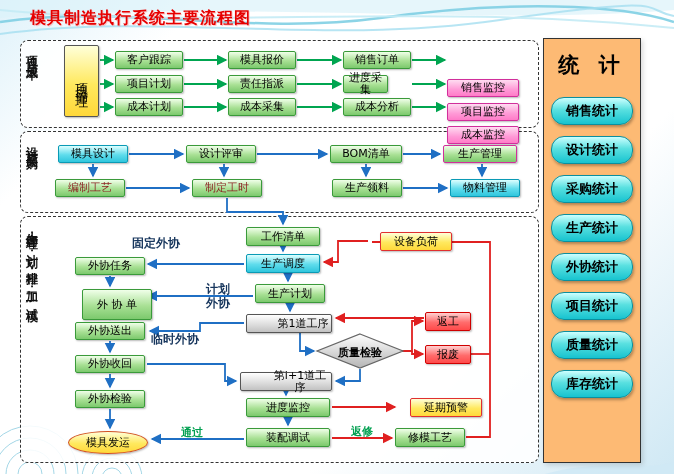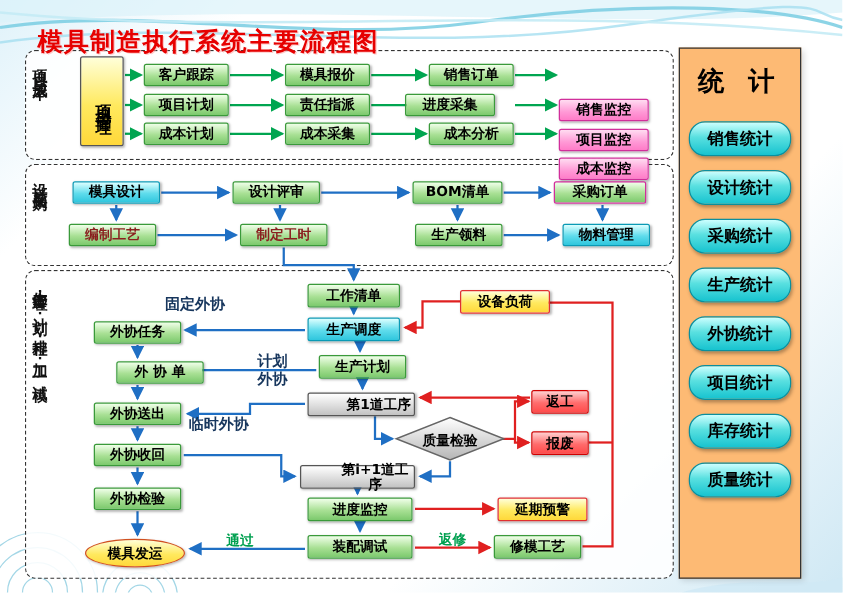--- a/index.html
+++ b/index.html
@@ -5,39 +5,39 @@
   html,body{margin:0;padding:0;}
   body{
     width:674px;height:474px;overflow:hidden;
     font-family:"DejaVu Sans","Liberation Sans",sans-serif;
     background:linear-gradient(135deg,#dff2fa 0%,#ffffff 18%,#ffffff 68%,#cfe8f4 100%);
   }
   .slide{position:relative;width:674px;height:474px;}
   .abs{position:absolute;}
   svg.layer{position:absolute;left:0;top:0;pointer-events:none;}
   .title{
-    position:absolute;left:30px;top:20px;font-size:20px;font-weight:bold;color:#e60000;
+    position:absolute;left:30px;top:8px;font-size:16px;font-weight:bold;color:#e60000;
     letter-spacing:1px;text-shadow:1px 1px 0 rgba(255,160,160,.55);z-index:3;
   }
   .section{position:absolute;border:1.5px dashed #333;border-radius:8px;background:rgba(255,255,255,.88);z-index:1;}
   .vside{
     position:absolute;writing-mode:vertical-rl;text-orientation:upright;
     font-weight:bold;font-size:12px;color:#111;z-index:3;letter-spacing:3px;
   }
   .box{
     position:absolute;display:flex;align-items:center;justify-content:center;
-    font-size:11px;font-weight:bold;color:#000;box-sizing:border-box;
+    font-size:11px;font-weight:normal;color:#000;box-sizing:border-box;
     border:1px solid #3a9a3a;border-radius:2px;z-index:3;
     box-shadow:1px 1px 2px rgba(0,0,0,.28);text-align:center;line-height:1.05;
   }
   .green{background:linear-gradient(180deg,#f0ffe9 0%,#a8e094 55%,#7cc96d 100%);border-color:#3a9a3a;}
   .pink{background:linear-gradient(180deg,#ffdcf1 0%,#ff99d6 60%,#ff7cc8 100%);border-color:#d12f9b;margin-top:28px;}
   .cyan{background:linear-gradient(180deg,#dcffff 0%,#5fdcec 55%,#2fc6dd 100%);border-color:#0a9ab5;}
   .yellow{background:linear-gradient(180deg,#ffffd9 0%,#ffe95e 55%,#ffd83a 100%);border-color:#b99a00;}
-  .redb{border-color:#e03030;}
+  .redb{border-color:#e03030;margin-left:12px;}
   .red{background:linear-gradient(180deg,#ffd0d0 0%,#ff6c6c 55%,#ff4a4a 100%);border-color:#cf0000;}
   .grayproc{background:linear-gradient(180deg,#ffffff 0%,#dedede 55%,#c2c2c2 100%);border-color:#555;padding-left:28px;}
   .oval{border-radius:50%;border-color:#d05020;}
   .vtext{writing-mode:vertical-rl;text-orientation:upright;letter-spacing:4px;font-size:13px;}
   .maroon{color:#8a1f1f;}
   .flabel{position:absolute;font-size:12px;font-weight:bold;color:#17365d;z-index:4;line-height:1.15;}
   .flabel.grn{color:#00a050;font-size:11px;}
   .wrap2{width:24px;word-break:break-all;}
   .dlabel{position:absolute;z-index:4;font-size:11px;font-weight:bold;text-align:center;}
   .stats{
@@ -154,43 +154,43 @@
 
   <div class="box yellow vtext" style="left:64px;top:45px;width:35px;height:72px;border-color:#555">项目管理</div>
 
   <div class="box green" style="left:115px;top:51px;width:68px;height:18px">客户跟踪</div>
   <div class="box green" style="left:228px;top:51px;width:68px;height:18px">模具报价</div>
   <div class="box green" style="left:343px;top:51px;width:68px;height:18px">销售订单</div>
   <div class="box pink" style="left:447px;top:51px;width:72px;height:18px">销售监控</div>
 
   <div class="box green" style="left:115px;top:75px;width:68px;height:18px">项目计划</div>
   <div class="box green" style="left:228px;top:75px;width:68px;height:18px">责任指派</div>
-  <div class="box green" style="left:324px;top:75px;width:72px;height:18px">进度采集</div>
+  <div class="box green" style="left:343px;top:75px;width:45px;height:18px">进度采集</div>
   <div class="box pink" style="left:447px;top:75px;width:72px;height:18px">项目监控</div>
 
   <div class="box green" style="left:115px;top:98px;width:68px;height:18px">成本计划</div>
   <div class="box green" style="left:228px;top:98px;width:68px;height:18px">成本采集</div>
   <div class="box green" style="left:343px;top:98px;width:68px;height:18px">成本分析</div>
   <div class="box pink" style="left:447px;top:98px;width:72px;height:18px">成本监控</div>
 
   <div class="box cyan" style="left:58px;top:145px;width:70px;height:18px">模具设计</div>
   <div class="box green" style="left:186px;top:145px;width:70px;height:18px">设计评审</div>
   <div class="box green" style="left:330px;top:145px;width:72px;height:18px">BOM清单</div>
-  <div class="box green" style="left:443px;top:145px;width:74px;height:18px;border-color:#d12f9b">采购订单</div>
+  <div class="box green" style="left:443px;top:145px;width:74px;height:18px;border-color:#d12f9b">生产管理</div>
   <div class="box green maroon" style="left:55px;top:179px;width:70px;height:18px">编制工艺</div>
   <div class="box green maroon" style="left:192px;top:179px;width:70px;height:18px">制定工时</div>
   <div class="box green" style="left:332px;top:179px;width:70px;height:18px">生产领料</div>
   <div class="box cyan" style="left:450px;top:179px;width:70px;height:18px">物料管理</div>
 
   <div class="box green" style="left:246px;top:227px;width:74px;height:19px">工作清单</div>
   <div class="box yellow redb" style="left:368px;top:232px;width:72px;height:19px">设备负荷</div>
   <div class="box cyan" style="left:246px;top:254px;width:74px;height:19px">生产调度</div>
   <div class="box green" style="left:75px;top:257px;width:70px;height:18px">外协任务</div>
   <div class="box green" style="left:255px;top:284px;width:70px;height:19px">生产计划</div>
-  <div class="box green" style="left:93px;top:289px;width:70px;height:18px">外 协 单</div>
+  <div class="box green" style="left:82px;top:289px;width:70px;height:31px">外 协 单</div>
   <div class="box grayproc" style="left:246px;top:314px;width:86px;height:19px">第1道工序</div>
   <div class="box red" style="left:425px;top:312px;width:46px;height:19px">返工</div>
   <div class="box green" style="left:75px;top:322px;width:70px;height:18px">外协送出</div>
   <div class="box red" style="left:425px;top:345px;width:46px;height:19px">报废</div>
   <div class="box green" style="left:75px;top:355px;width:70px;height:18px">外协收回</div>
   <div class="box grayproc" style="left:240px;top:372px;width:92px;height:19px">第i+1道工序</div>
   <div class="box green" style="left:75px;top:390px;width:70px;height:18px">外协检验</div>
   <div class="box green" style="left:246px;top:398px;width:84px;height:19px">进度监控</div>
   <div class="box yellow redb" style="left:398px;top:398px;width:72px;height:19px">延期预警</div>
   <div class="box green" style="left:246px;top:428px;width:84px;height:19px">装配调试</div>
@@ -216,18 +216,18 @@
 
   <div class="stats">
     <div class="stats-title">统  计</div>
     <div class="stats-list">
       <div class="stat-btn">销售统计</div>
       <div class="stat-btn">设计统计</div>
       <div class="stat-btn">采购统计</div>
       <div class="stat-btn">生产统计</div>
       <div class="stat-btn">外协统计</div>
       <div class="stat-btn">项目统计</div>
+      <div class="stat-btn">质量统计</div>
       <div class="stat-btn">库存统计</div>
-      <div class="stat-btn">质量统计</div>
     </div>
   </div>
 
 </div>
 
 </body></html>

